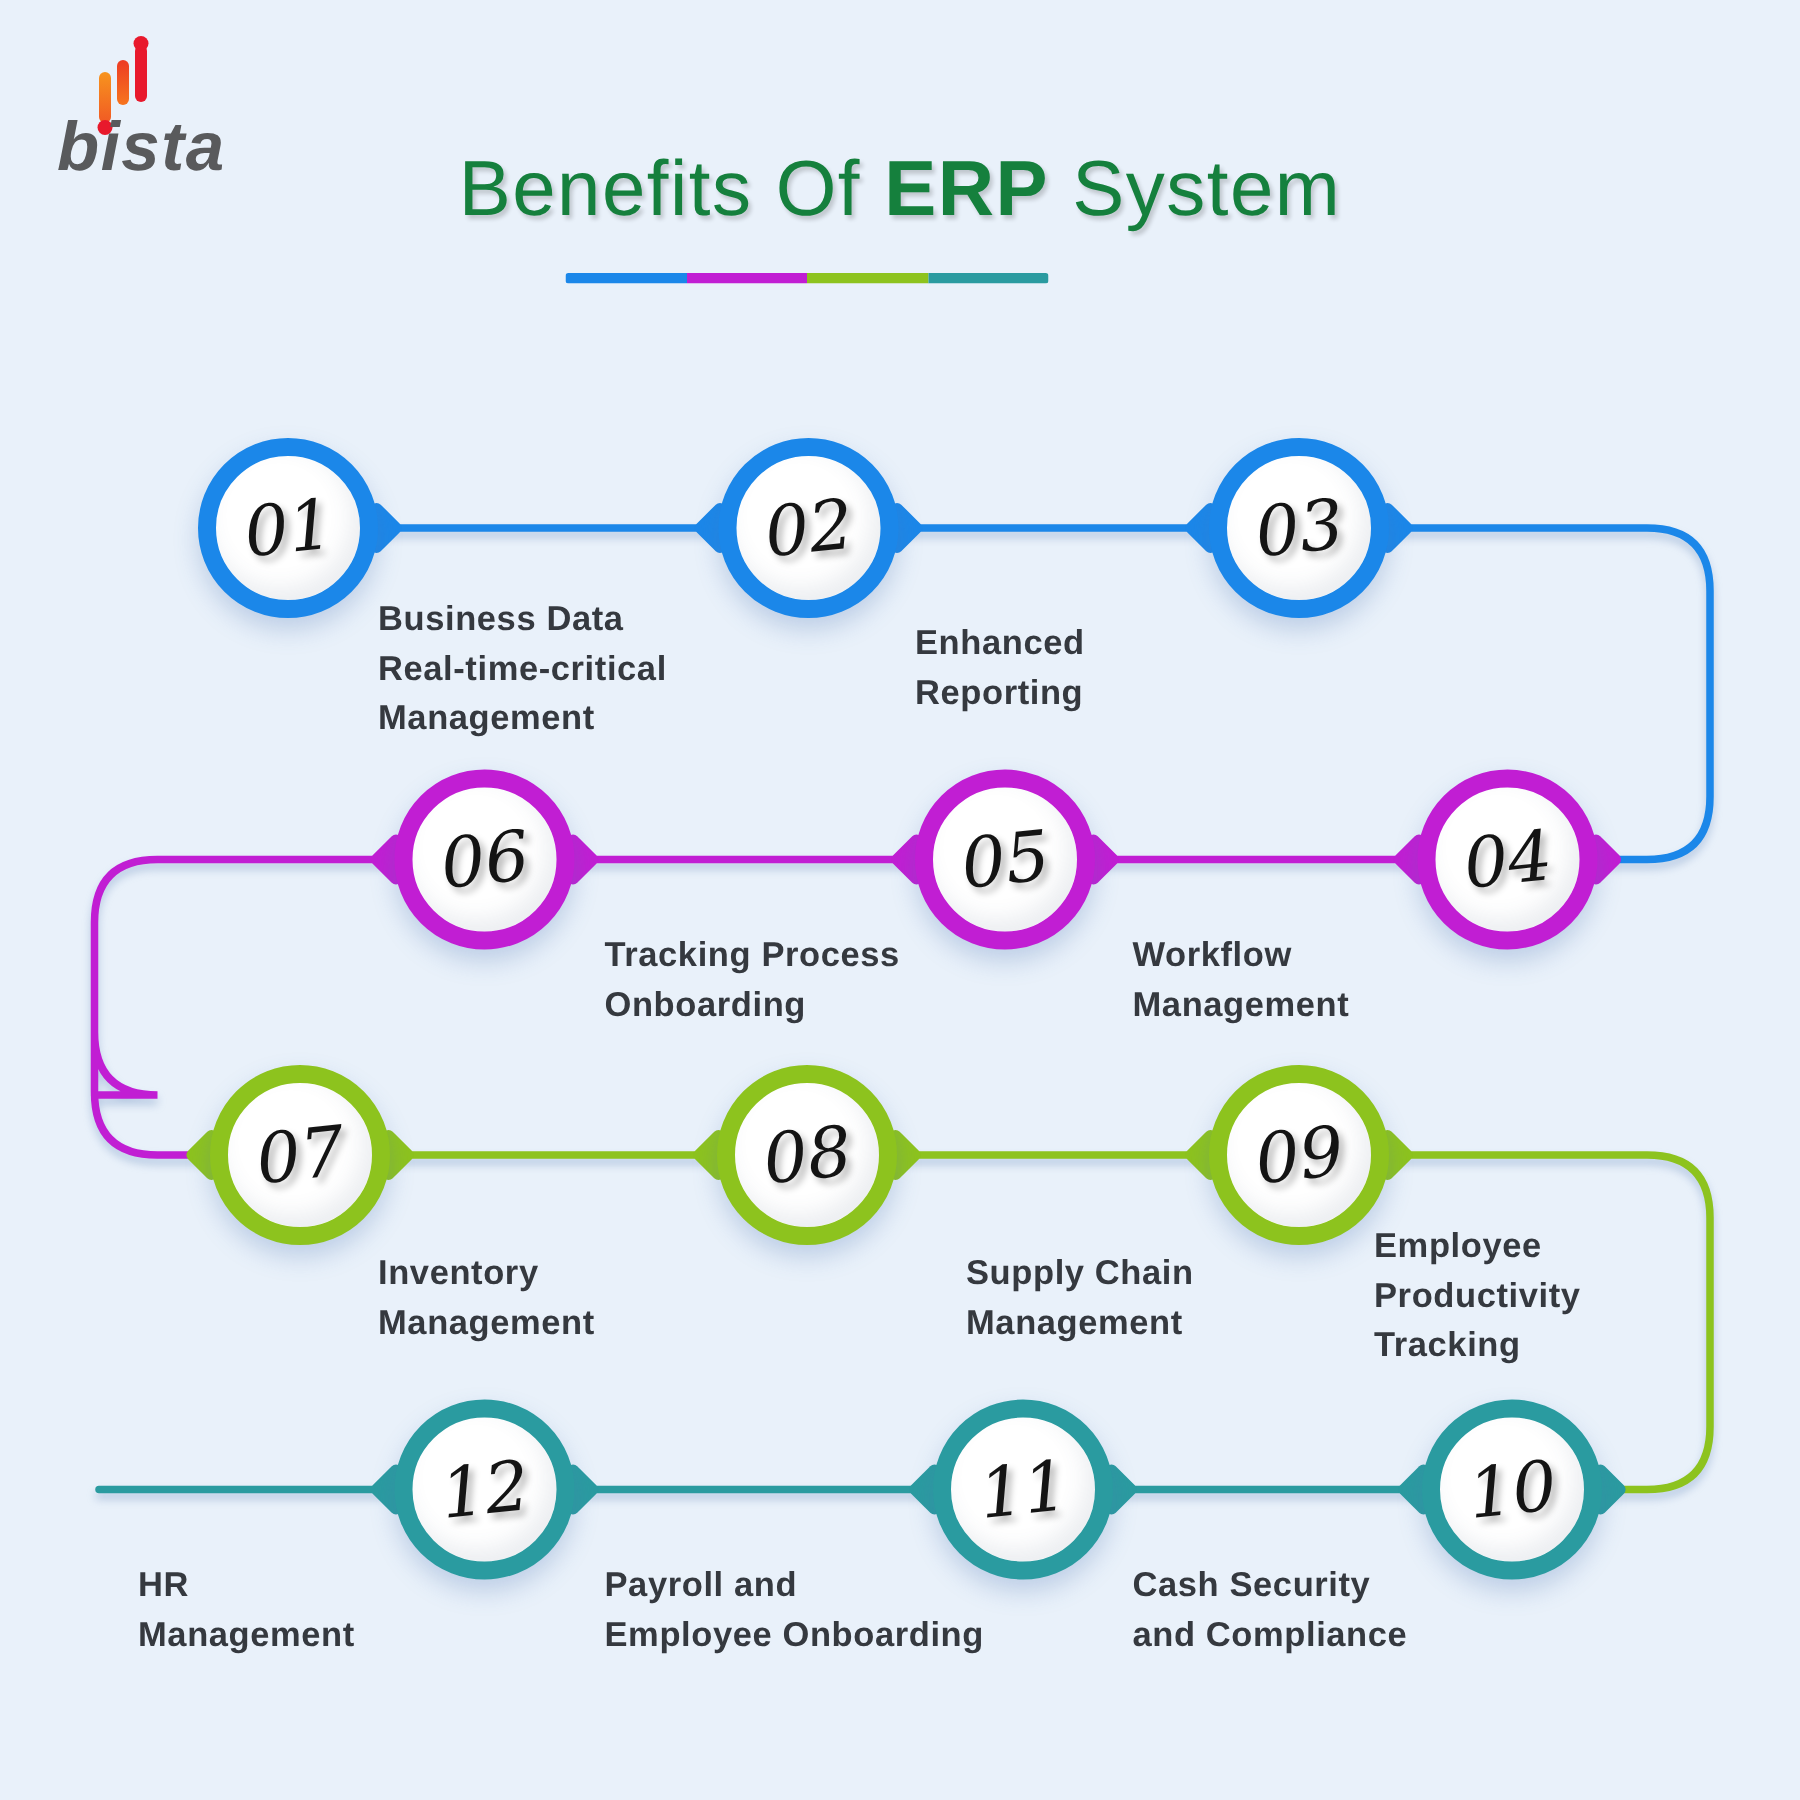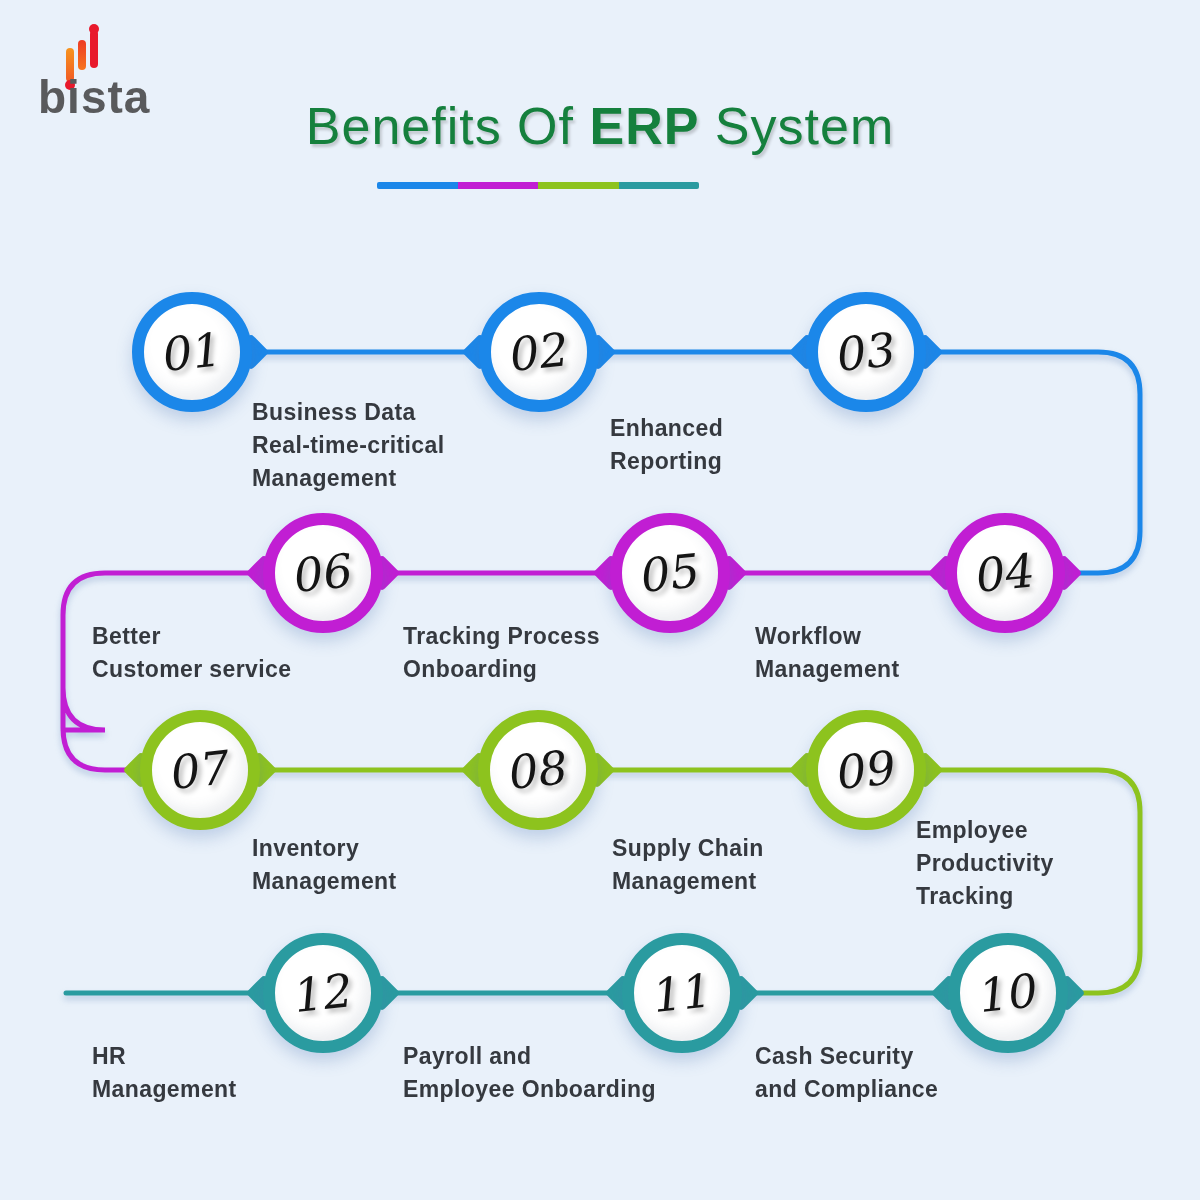--- a/index.html
+++ b/index.html
@@ -6,21 +6,21 @@
   body{
     width:1200px;height:1200px;
     background:#e9f1fa;
     font-family:"Liberation Sans", sans-serif;
     position:relative;
     overflow:hidden;
   }
   .canvas{position:absolute;inset:0;width:1200px;height:1200px;}
 
   
-  .logo{position:absolute;left:38px;top:24px;width:160px;height:100px;}
+  .logo{position:absolute;left:38px;top:24px;width:160px;height:100px;font-style:italic;}
   .logo-text{
     position:absolute;left:0;top:50px;
     font-size:46px;font-weight:700;color:#595a5c;
     letter-spacing:1px;line-height:46px;
   }
   .logo-bar{position:absolute;border-radius:6px;}
   .bar1{left:28px;top:24px;width:8px;height:34px;background:linear-gradient(180deg,#f7941e,#f15a24);}
   .bar2{left:40px;top:16px;width:8px;height:30px;background:linear-gradient(180deg,#ed3b24,#f7751e);}
   .bar3{left:52px;top:6px;width:8px;height:38px;background:#e8192c;}
   .logo-dot{position:absolute;width:10px;height:10px;border-radius:50%;background:#e8192c;}
@@ -214,29 +214,25 @@
     <span>Reporting</span>
   </div>
   <div class="label" style="left:755px;top:620px">
     <span>Workflow</span>
     <span>Management</span>
   </div>
   <div class="label" style="left:403px;top:620px">
     <span>Tracking Process</span>
     <span>Onboarding</span>
   </div>
-  <div class="label" style="left:92px;top:620px">
-    <span>Better</span>
-    <span>Customer service</span>
-  </div>
   <div class="label" style="left:252px;top:832px">
     <span>Inventory</span>
     <span>Management</span>
   </div>
-  <div class="label" style="left:612px;top:832px">
+  <div class="label" style="left:644px;top:832px">
     <span>Supply Chain</span>
     <span>Management</span>
   </div>
   <div class="label" style="left:916px;top:814px">
     <span>Employee</span>
     <span>Productivity</span>
     <span>Tracking</span>
   </div>
   <div class="label" style="left:755px;top:1040px">
     <span>Cash Security</span>

